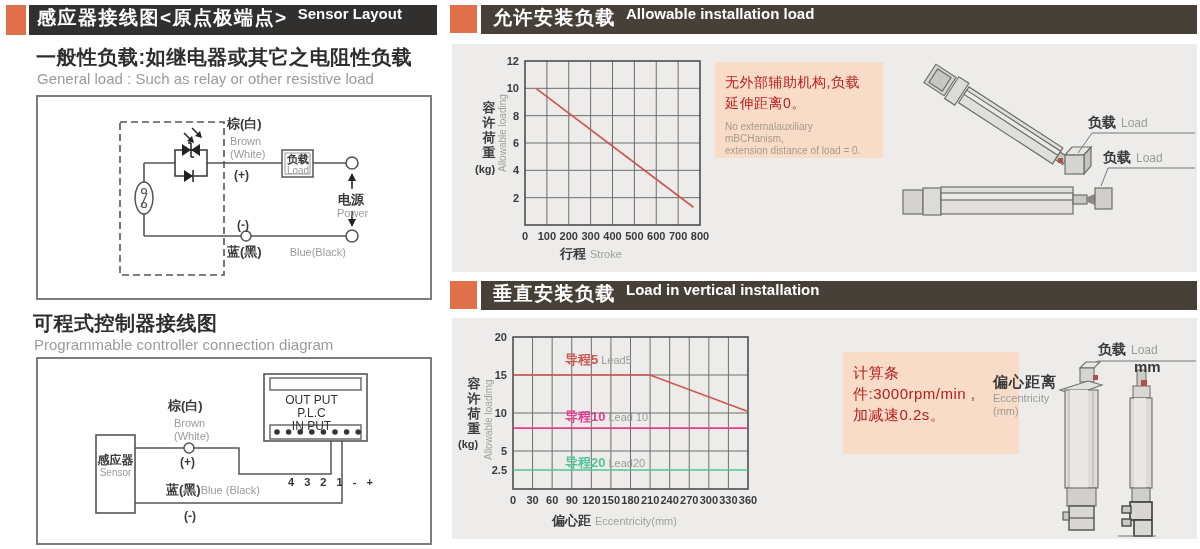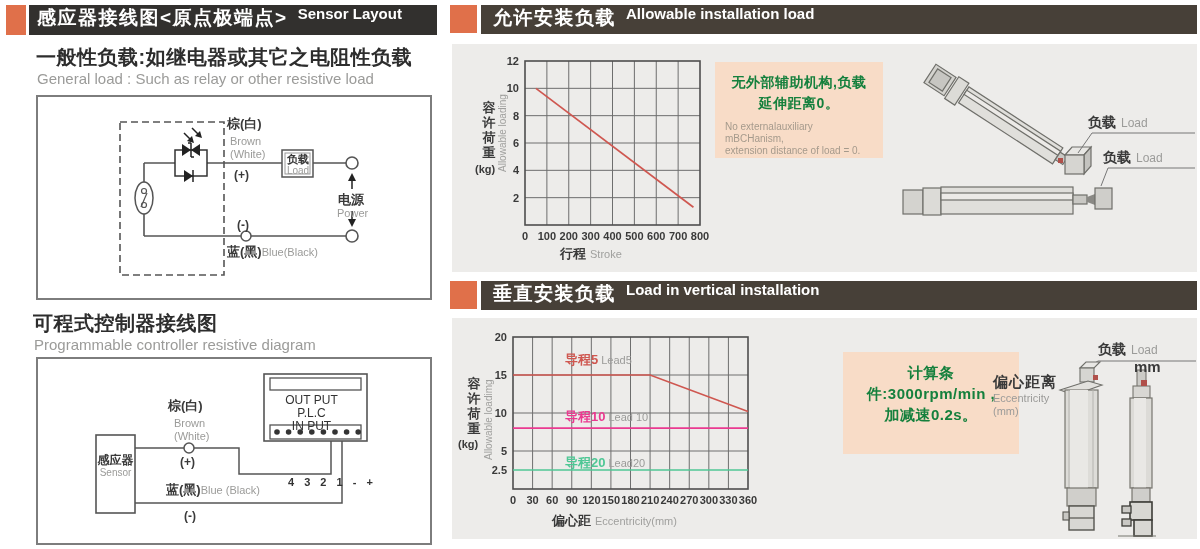--- a/index.html
+++ b/index.html
@@ -15,21 +15,21 @@
   .sub-zh { position:absolute; font-size:20px; font-weight:bold; color:#2d2d2d; letter-spacing:0.5px; }
   .sub-en { position:absolute; font-size:15px; color:#9b9b99; }
   .circuit-box { position:absolute; border:2px solid #7d7d7d; background:#fff; }
   .circuit-box svg { position:absolute; left:0; top:0; }
   .clab-zh { position:absolute; font-size:13px; font-weight:bold; color:#3a3a3a; white-space:nowrap; }
   .clab-en { position:absolute; font-size:11px; color:#9b9b99; white-space:nowrap; line-height:13px; }
   .clab-sign { position:absolute; font-size:12px; font-weight:bold; color:#3a3a3a; }
   
   .panel { position:absolute; background:#edecea; }
   .peach { position:absolute; background:#f8dcc7; padding:10px 10px; }
-  .peach .zh { font-size:14px; font-weight:bold; color:#15803d; line-height:21px; letter-spacing:0.5px;text-align:center; }
+  .peach .zh { font-size:14px; font-weight:normal; color:#b91c1c; line-height:21px; letter-spacing:0.5px; }
   .peach .en { font-size:10px; color:#a59a8c; line-height:12px; margin-top:7px; }
   .ylab-col { position:absolute; width:16px; font-size:13px; font-weight:bold; color:#3a3a3a; line-height:15px; word-break:break-all; text-align:center; }
   .ylab-kg { position:absolute; font-size:11px; font-weight:bold; color:#3a3a3a; }
   .ylab-rot { position:absolute; font-size:10px; color:#a0a09e; transform:rotate(-90deg); transform-origin:0 0; white-space:nowrap; }
   .xlab { position:absolute; white-space:nowrap; }
   .xlab .zh { font-size:13px; font-weight:bold; color:#3a3a3a; }
   .xlab .en { font-size:11px; color:#a0a09e; margin-left:4px; }
   .legend-item { position:absolute; white-space:nowrap; }
   .legend-item .zh { font-size:13px; font-weight:bold; }
   .legend-item .en { font-size:11px; color:#9b9b99; margin-left:3px; }
@@ -90,25 +90,25 @@
   <div class="clab-zh" style="left:189px; top:18px;">棕(白)</div>
   <div class="clab-en" style="left:192px; top:38px;"><span>Brown</span><br><span>(White)</span></div>
   <div class="clab-sign" style="left:196px; top:71px;">(+)</div>
   <div class="cbox-center" style="left:245px; top:56px; width:30px;">
     <div style="font-size:11px; font-weight:bold; color:#3a3a3a; line-height:12px;">负载</div>
     <div style="font-size:10px; color:#9b9b99; line-height:11px;">Load</div>
   </div>
   <div class="clab-zh" style="left:300px; top:94px;">电源</div>
   <div class="clab-en" style="left:299px; top:110px;">Power</div>
   <div class="clab-sign" style="left:199px; top:121px;">(-)</div>
-  <div class="clab-zh" style="left:189px; top:146px;"><span>蓝(黑)</span><span style="font-weight:normal; font-size:11px; color:#9b9b99;">Blue(Black)</span></div>
+  <div class="clab-zh" style="left:189px; top:146px;"><span>蓝(黑)</span><span style="font-weight:normal; font-size:11px; color:#9b9b99;padding-left:28px;">Blue(Black)</span></div>
 </div>
 
 <div class="sub-zh" style="left:33px; top:310px;">可程式控制器接线图</div>
-<div class="sub-en" style="left:34px; top:336px;">Programmable controller resistive diagram</div>
+<div class="sub-en" style="left:34px; top:336px;">Programmable controller connection diagram</div>
 
 <div class="circuit-box" style="left:36px; top:357px; width:396px; height:188px;">
   <svg width="392" height="184" viewBox="0 0 392 184">
 
     <rect x="58" y="76" width="39" height="78" fill="#fff" stroke="#555" stroke-width="1.6"></rect>
 
     <rect x="226" y="15" width="103" height="67" fill="#fff" stroke="#555" stroke-width="1.6"></rect>
     <rect x="232" y="19" width="91" height="12" fill="#fff" stroke="#555" stroke-width="1.3"></rect>
     <rect x="232" y="66" width="91" height="14" fill="#fff" stroke="#555" stroke-width="1.3"></rect>
     <g fill="#333">

